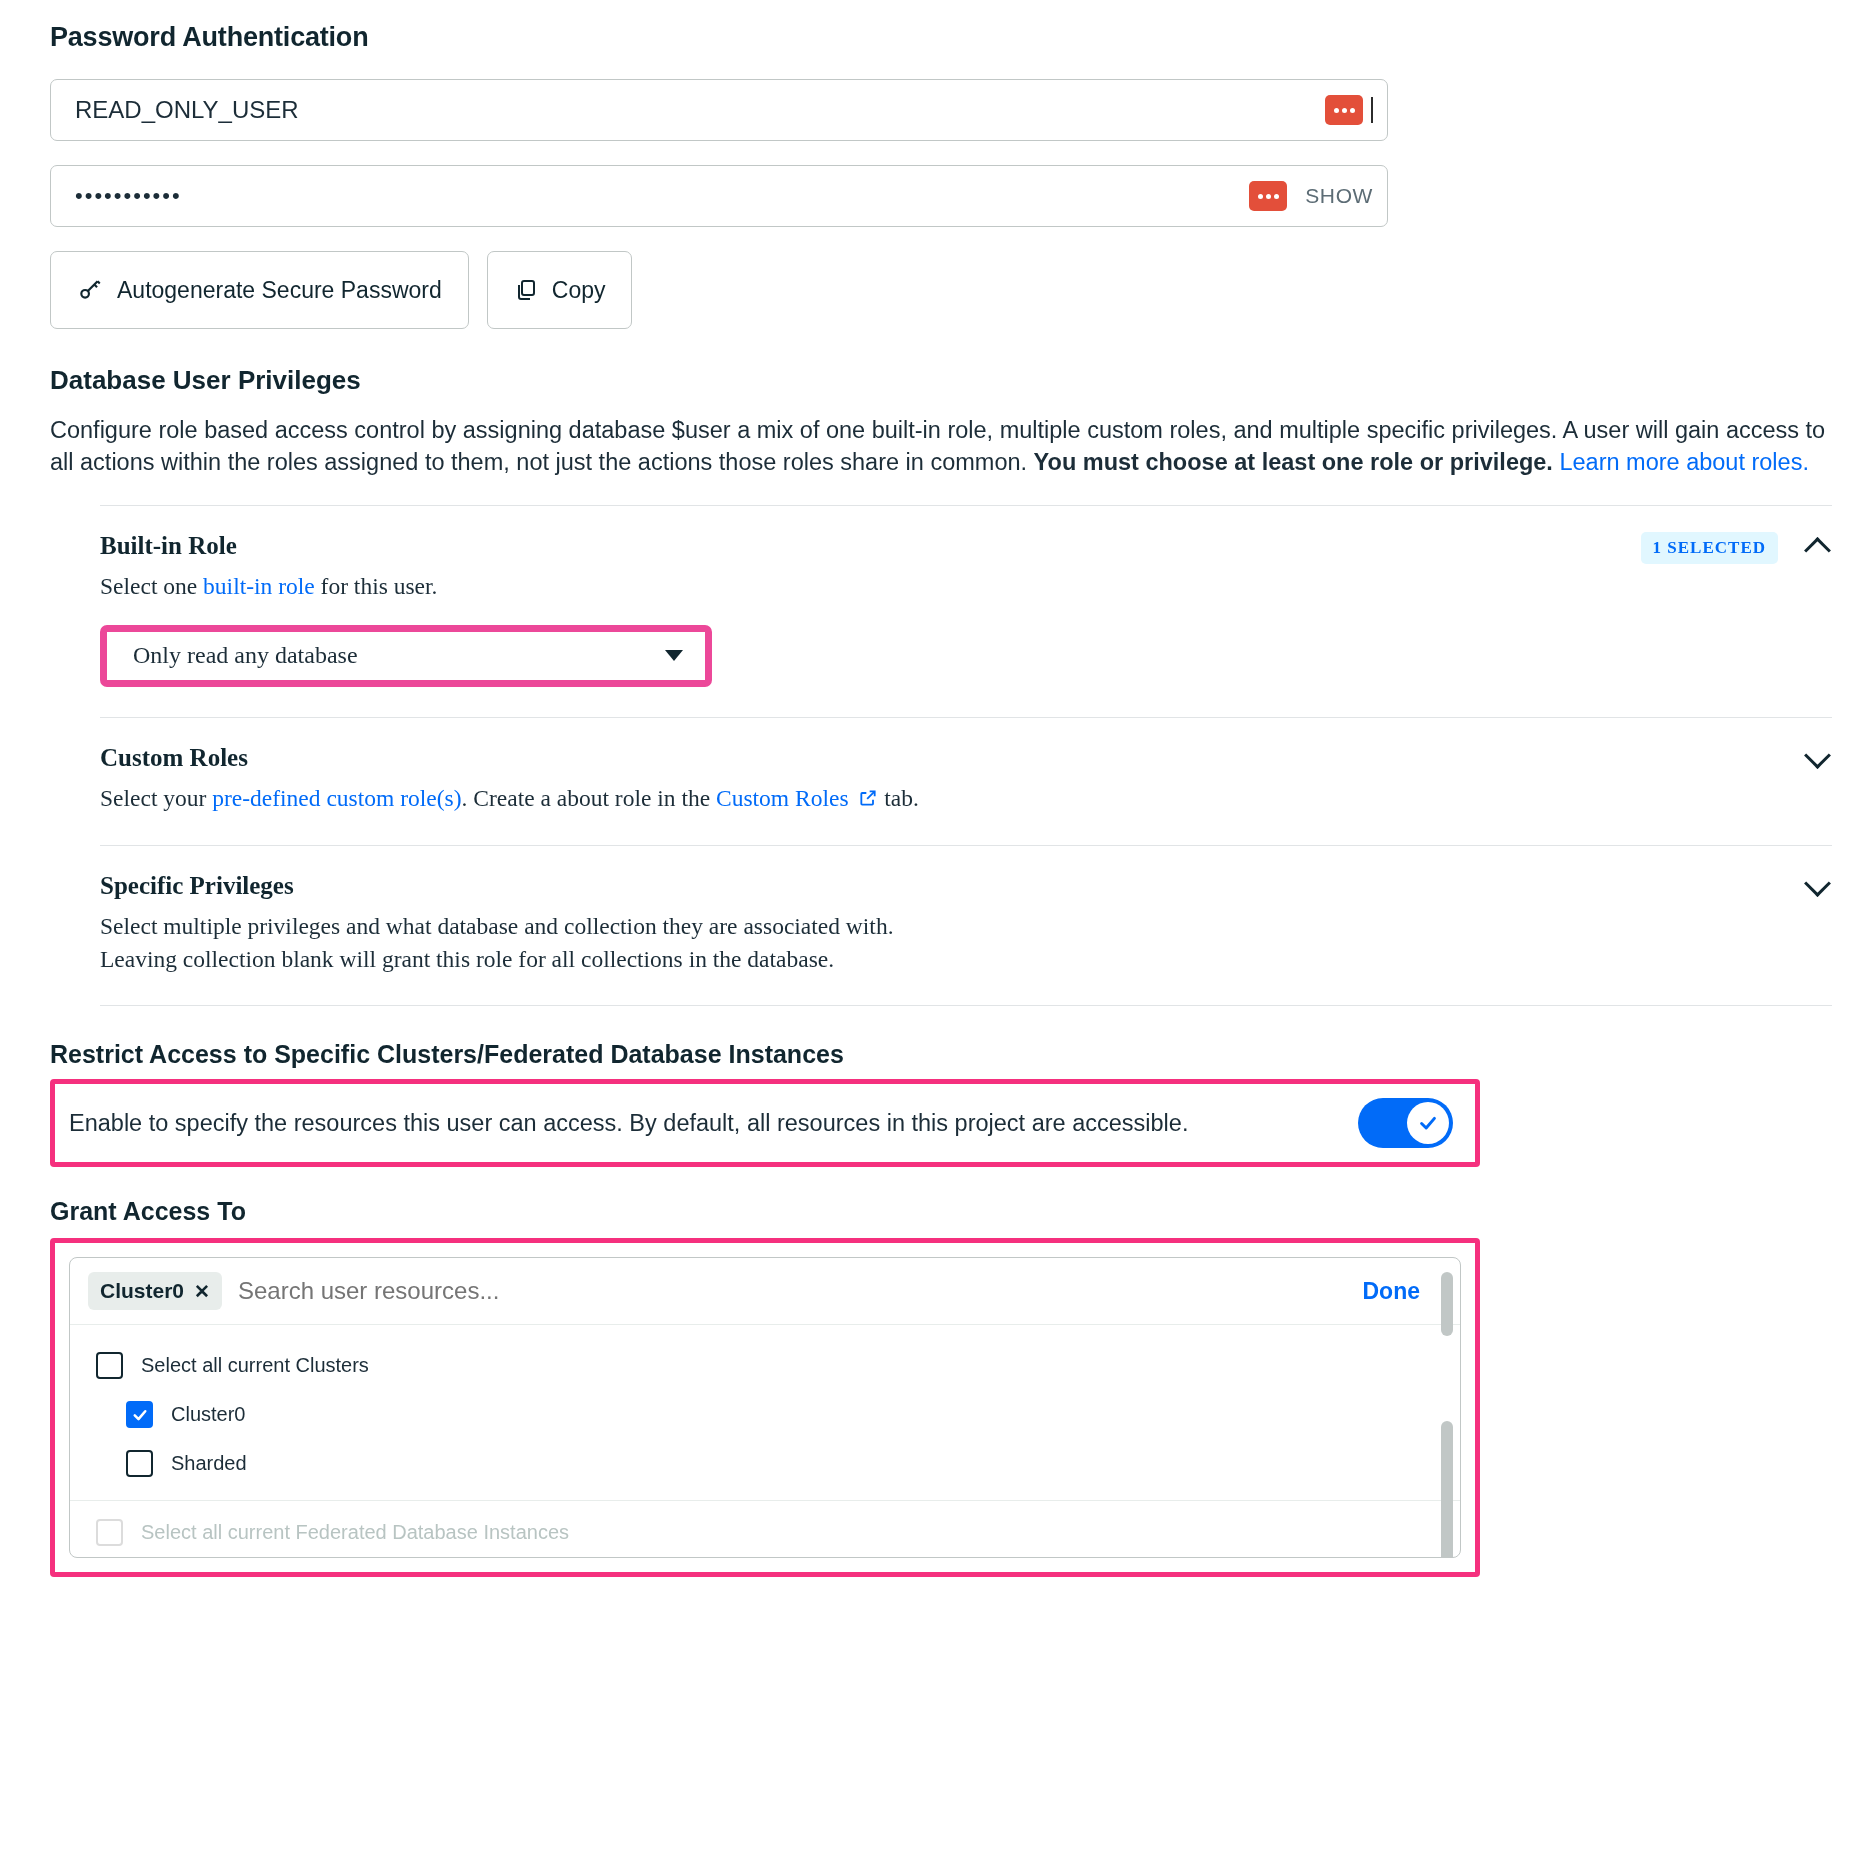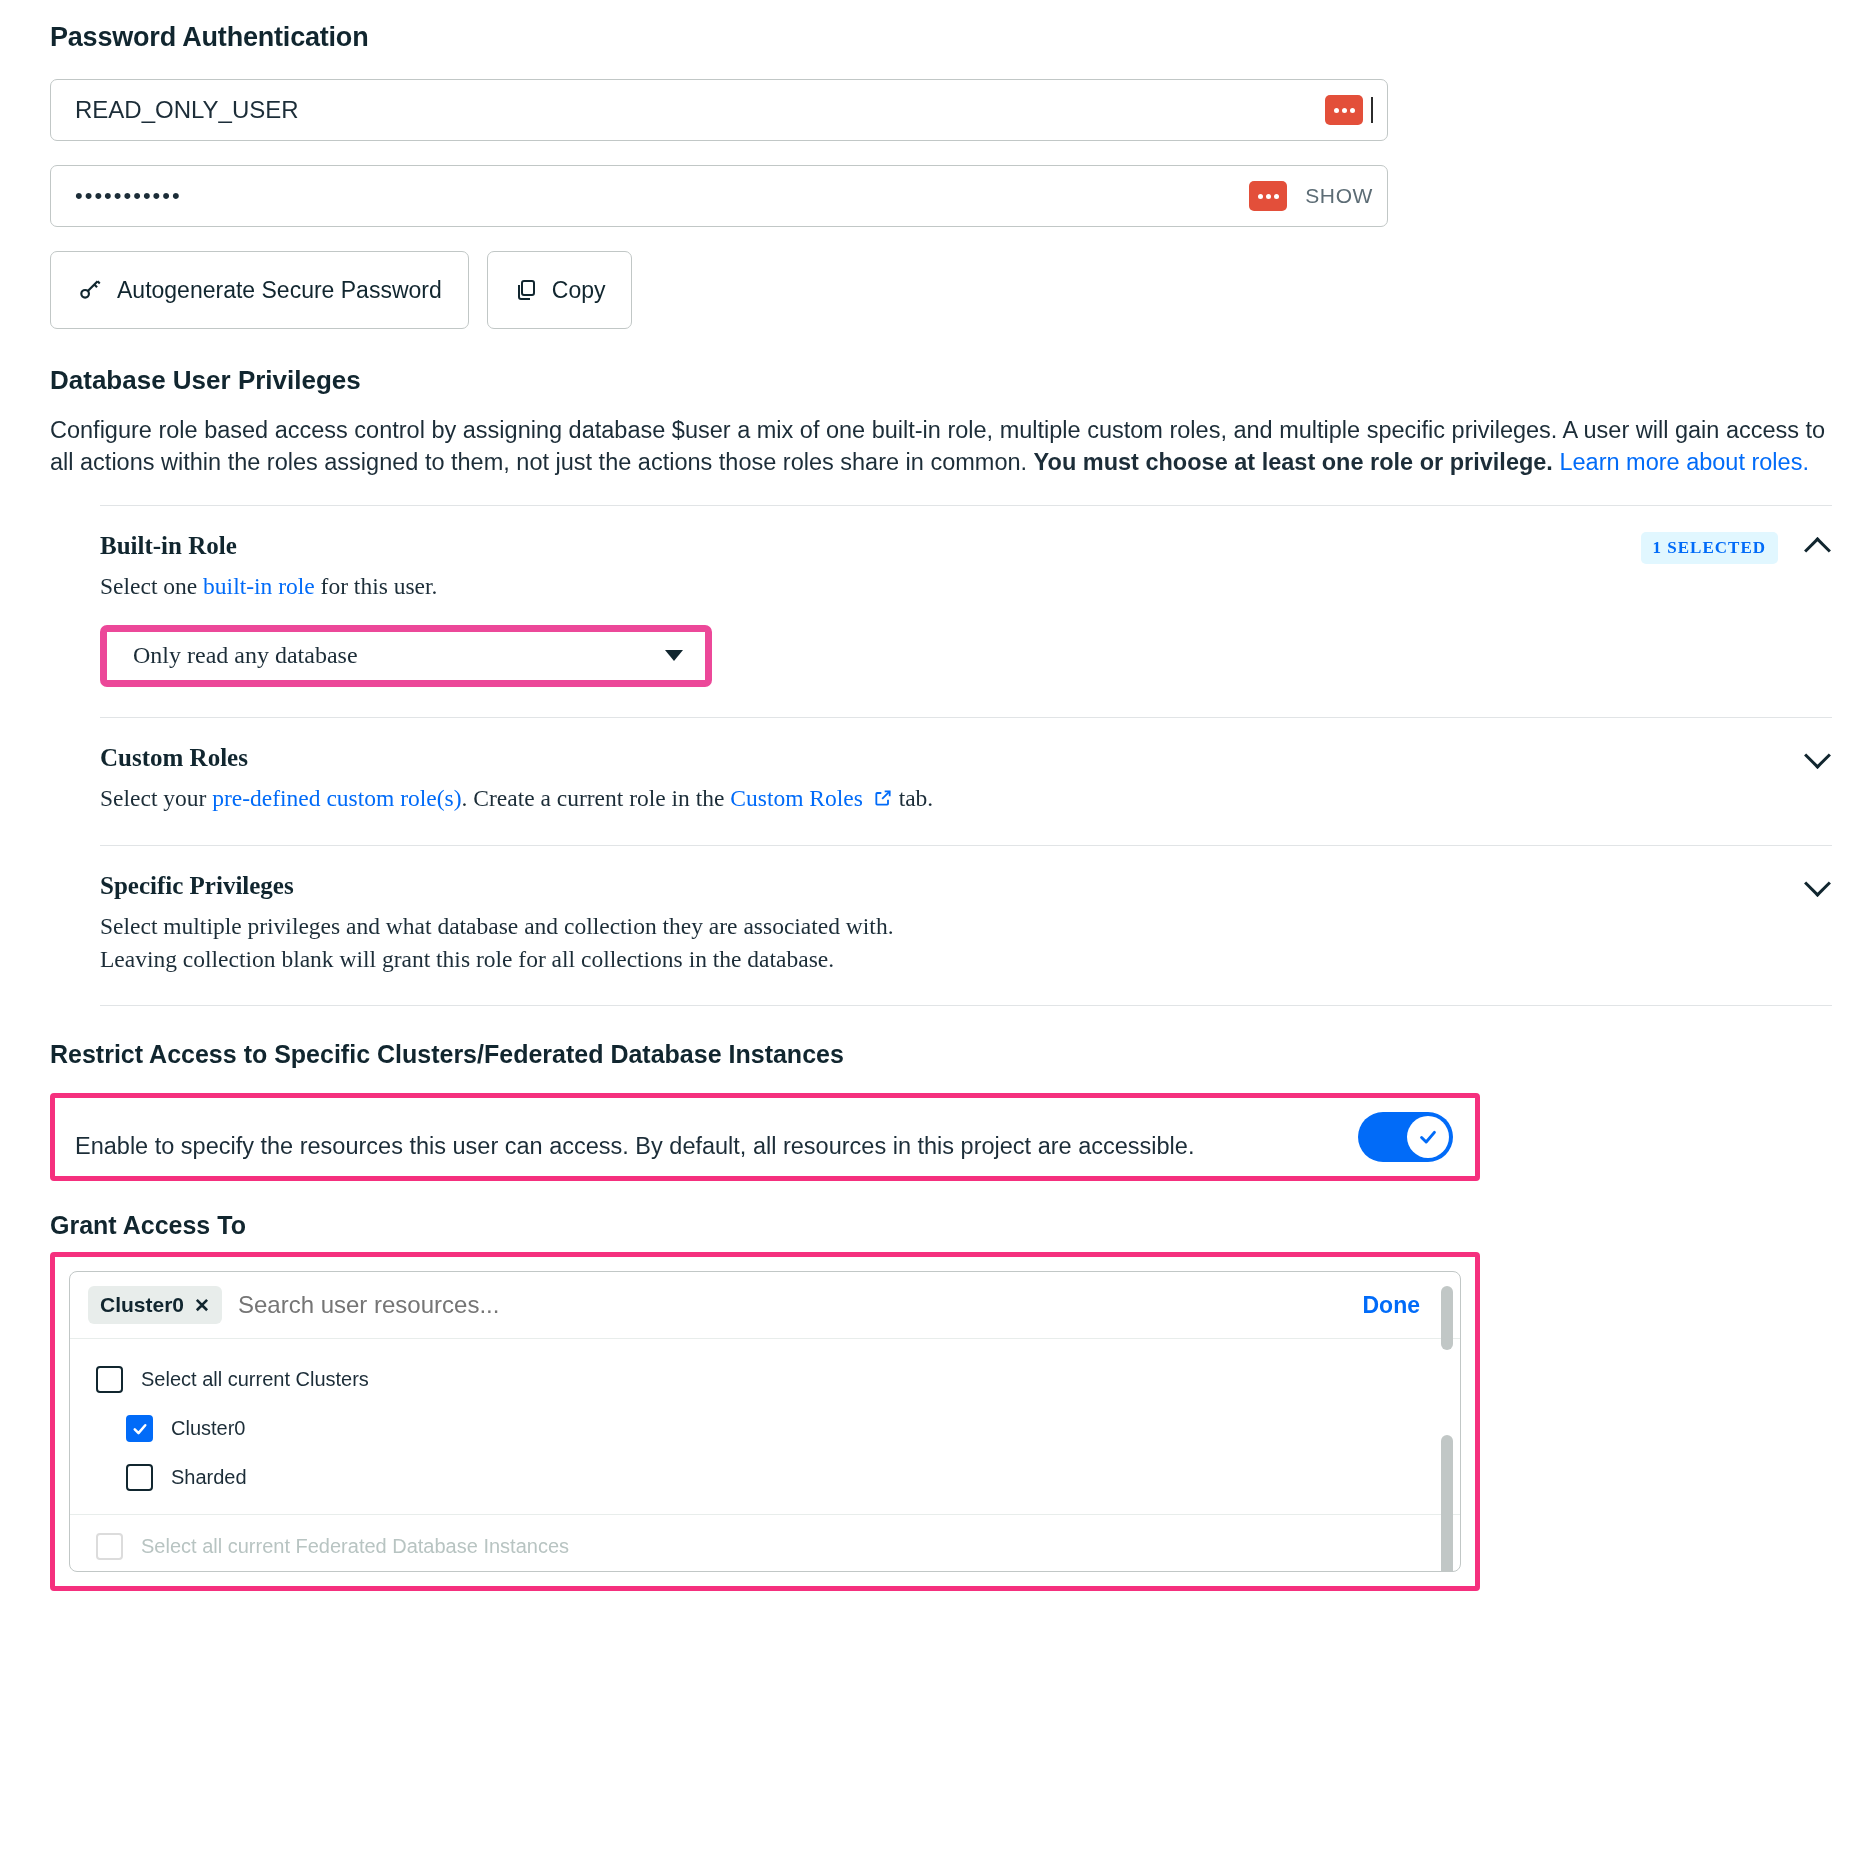--- a/index.html
+++ b/index.html
@@ -177,24 +177,24 @@
   }
   .restrict-title {
     font-size: 25px;
     font-weight: bold;
     margin: 34px 0 0 0;
     color: #11262f;
   }
   .hl-box {
     border: 5px solid #f5307e;
     border-radius: 4px;
-    margin-top: 24px;
-    padding: 14px 22px 14px 14px;
-    display: flex;
-    align-items: flex-end;
+    margin-top: 10px;
+    padding: 14px 22px 14px 8px;
+    display: flex;
+    align-items: center;
     justify-content: space-between;
     width: 1430px;
   }
   .hl-box .toggle-text {
     font-size: 23.5px;
     line-height: 1.4;
     color: #1c2d38;
     max-width: 1230px;
     padding-left: 6px;
   }
@@ -381,21 +381,21 @@
         <span>Only read any database</span>
         <span class="caret-down"></span>
       </div>
     </div>
 
     <div class="acc-item">
       <div class="acc-head">
         <div>
           <div class="acc-title">Custom Roles</div>
           <p class="acc-desc">
-            <span>Select your </span><a class="link" href="#">pre-defined custom role(s)</a><span>. Create a current role in the </span><a class="link" href="#">Custom Roles</a><span>
+            <span>Select your </span><a class="link" href="#">pre-defined custom role(s)</a><span>. Create a about role in the </span><a class="link" href="#">Custom Roles</a><span>
               <svg width="20" height="20" viewBox="0 0 24 24" fill="none" stroke="#016bf8" stroke-width="2.2" style="vertical-align:-2px;margin-left:4px">
                 <path d="M14 4h6v6"></path>
                   <path d="M20 4 L11 13"></path>
                   <path d="M18 14v5a1 1 0 0 1-1 1H5a1 1 0 0 1-1-1V7a1 1 0 0 1 1-1h5"></path>
               </svg></span><span> tab.</span>
           </p>
         </div>
         <div class="right-ctl">
           <span class="chev down"></span>
         </div>

